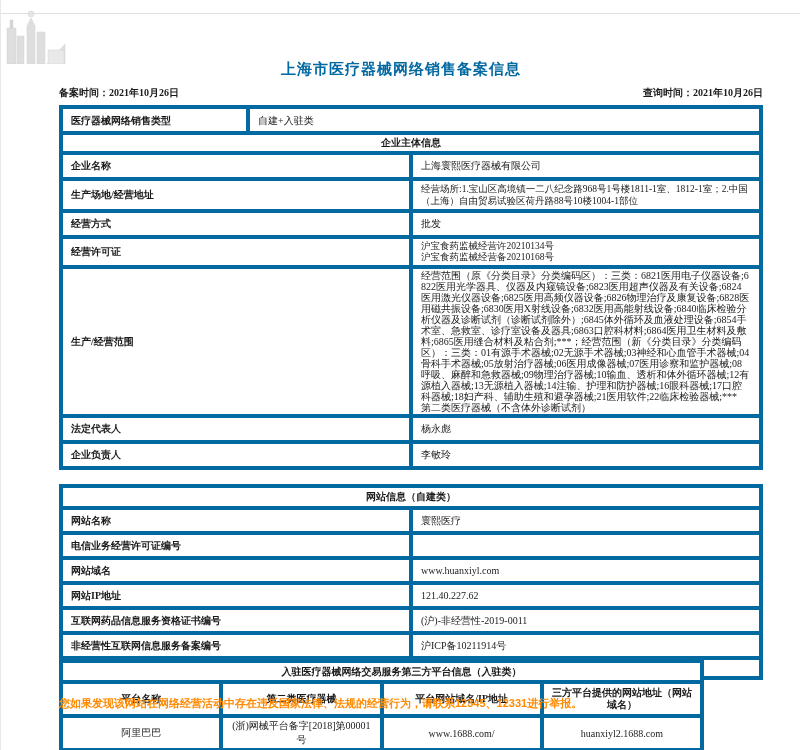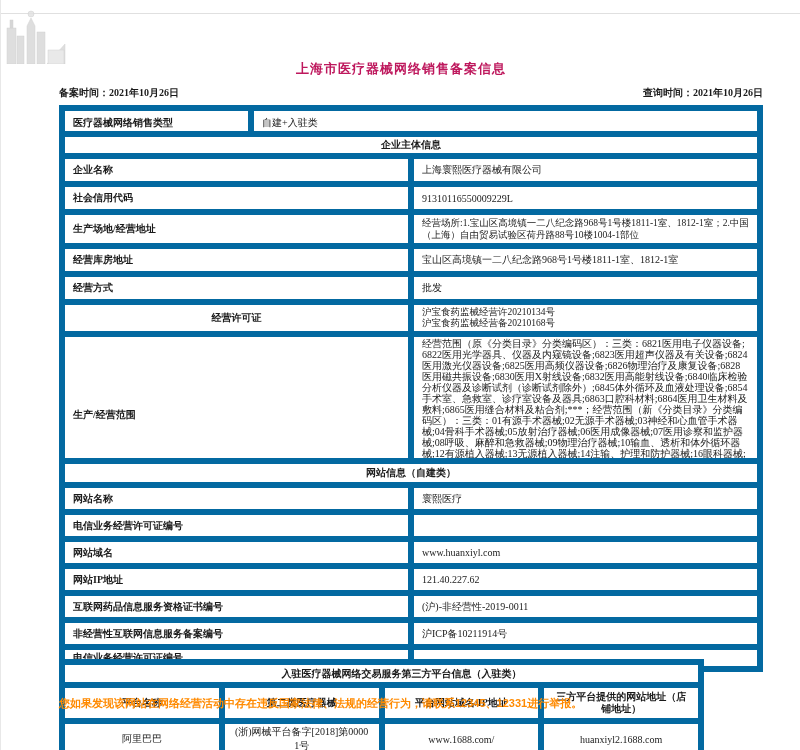--- a/index.html
+++ b/index.html
@@ -5,28 +5,28 @@
   html,body{margin:0;padding:0;}
   body{
     width:800px;height:750px;background:#ffffff;position:relative;
     font-family:"Liberation Serif","DejaVu Serif",serif;color:#1a1a1a;
     overflow:hidden;border-left:1px solid #e8e8e8;
   }
   .topline{position:absolute;left:0;top:13px;width:800px;height:1px;background:#e0e0e0;}
   .logo{position:absolute;left:4px;top:6px;width:62px;height:58px;opacity:.85;}
   .page-title{
     position:absolute;left:0;top:60px;width:800px;text-align:center;
-    font-size:13px;font-weight:bold;color:#be185d;letter-spacing:1px;
+    font-size:15px;font-weight:bold;color:#0369a1;letter-spacing:1px;
   }
   .time-row{position:absolute;left:58px;top:86px;width:704px;font-size:10px;font-weight:bold;}
   .time-left{float:left;}
   .time-right{float:right;}
   table.tbl{border-collapse:collapse;position:absolute;left:58px;background:#fff;table-layout:fixed;}
   table.tbl{border:2px solid #222;}
-  .tbl td{border:6px solid #0369a1;font-size:10px;padding:1px 8px;vertical-align:middle;word-break:break-all;}
+  .tbl td{border:4px solid #0369a1;font-size:10px;padding:1px 8px;vertical-align:middle;word-break:break-all;}
   .lbl{font-weight:bold;width:167px;}
   .val{white-space:pre-line;}
   .sec{text-align:center;font-weight:bold;font-size:10.5px;}
   .small{font-size:9px;line-height:11px;padding:2px 6px;}
   .c{text-align:center;}
   .hdr{font-weight:bold;text-align:center;font-size:10px;line-height:12px;}
   .footer-notice{
     position:absolute;left:58px;top:696px;width:720px;
     font-size:11px;font-weight:bold;color:#ff8a00;
     font-family:"Liberation Sans","DejaVu Sans",sans-serif;
@@ -69,57 +69,49 @@
 <table class="tbl" style="top:131px;width:704px;">
   <tbody>
       <tr>
         <td class="sec" colspan="2" style="height:14px;">企业主体信息</td>
       </tr>
   <tr>
     <td class="lbl" style="height:20px;">企业名称</td>
     <td class="val">上海寰熙医疗器械有限公司</td>
   </tr>
   <tr>
-    <td class="lbl" style="height:20px;">社会信用代码</td>
-    <td class="val">91310116550009229L</td>
-  </tr>
-  <tr>
     <td class="lbl" style="height:26px;">生产场地/经营地址</td>
     <td class="val" style="font-size:9.5px;line-height:12px;">经营场所:1.宝山区高境镇一二八纪念路968号1号楼1811-1室、1812-1室；2.中国（上海）自由贸易试验区荷丹路88号10楼1004-1部位</td>
-  </tr>
-  <tr>
-    <td class="lbl" style="height:20px;">经营库房地址</td>
-    <td class="val">宝山区高境镇一二八纪念路968号1号楼1811-1室、1812-1室</td>
   </tr>
   <tr>
     <td class="lbl" style="height:20px;">经营方式</td>
     <td class="val">批发</td>
   </tr>
   <tr>
-    <td class="lbl" style="height:24px;text-align:center;">经营许可证</td>
+    <td class="lbl" style="height:24px;">经营许可证</td>
     <td class="val" style="font-size:9.5px;line-height:11px;">沪宝食药监械经营许20210134号
 沪宝食药监械经营备20210168号</td>
   </tr>
   <tr>
     <td class="lbl" style="height:86px;">生产/经营范围</td>
     <td class="val small">经营范围（原《分类目录》分类编码区）：三类：6821医用电子仪器设备;6822医用光学器具、仪器及内窥镜设备;6823医用超声仪器及有关设备;6824医用激光仪器设备;6825医用高频仪器设备;6826物理治疗及康复设备;6828医用磁共振设备;6830医用X射线设备;6832医用高能射线设备;6840临床检验分析仪器及诊断试剂（诊断试剂除外）;6845体外循环及血液处理设备;6854手术室、急救室、诊疗室设备及器具;6863口腔科材料;6864医用卫生材料及敷料;6865医用缝合材料及粘合剂;***；经营范围（新《分类目录》分类编码区）：三类：01有源手术器械;02无源手术器械;03神经和心血管手术器械;04骨科手术器械;05放射治疗器械;06医用成像器械;07医用诊察和监护器械;08呼吸、麻醉和急救器械;09物理治疗器械;10输血、透析和体外循环器械;12有源植入器械;13无源植入器械;14注输、护理和防护器械;16眼科器械;17口腔科器械;18妇产科、辅助生殖和避孕器械;21医用软件;22临床检验器械;***
 第二类医疗器械（不含体外诊断试剂）</td>
   </tr>
   <tr>
     <td class="lbl" style="height:20px;">法定代表人</td>
     <td class="val">杨永彪</td>
   </tr>
   <tr>
     <td class="lbl" style="height:20px;">企业负责人</td>
     <td class="val">李敏玲</td>
   </tr>
 </tbody>
   </table>
 
-<table class="tbl" style="top:458px;width:704px;">
+<table class="tbl" style="top:484px;width:704px;">
   <tbody>
       <tr>
         <td class="sec" colspan="2" style="height:16px;">网站信息（自建类）</td>
       </tr>
   <tr>
     <td class="lbl" style="height:19px;">网站名称</td>
     <td class="val">寰熙医疗</td>
   </tr>
   <tr>
     <td class="lbl" style="height:19px;">电信业务经营许可证编号</td>
@@ -150,21 +142,21 @@
 
 <table class="tbl" style="top:659px;width:645px;">
   <tbody>
       <tr>
         <td class="sec" colspan="4" style="height:15px;padding-left:48px;">入驻医疗器械网络交易服务第三方平台信息（入驻类）</td>
       </tr>
   <tr>
     <td class="hdr" style="width:160px;height:28px;">平台名称</td>
     <td class="hdr" style="width:162px;">第二类医疗器械</td>
     <td class="hdr" style="width:147px;">平台网站域名/IP地址</td>
-    <td class="hdr">三方平台提供的网站地址（店铺地址）</td>
+    <td class="hdr">三方平台提供的网站地址（网站域名）</td>
   </tr>
   <tr>
     <td class="c" style="height:15px;">阿里巴巴</td>
     <td class="c">(浙)网械平台备字[2018]第00001号</td>
     <td class="c">www.1688.com/</td>
     <td class="c">huanxiyl2.1688.com</td>
   </tr>
 </tbody>
   </table>
 

